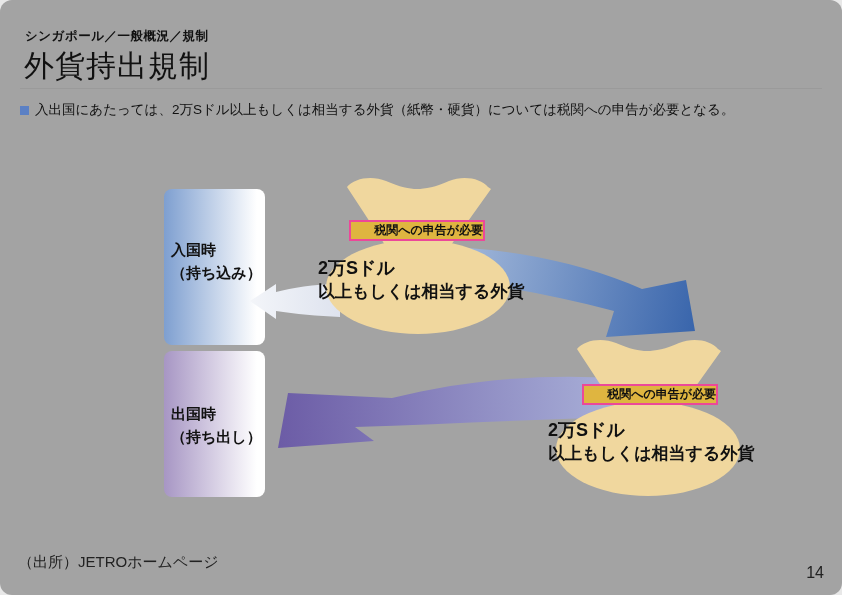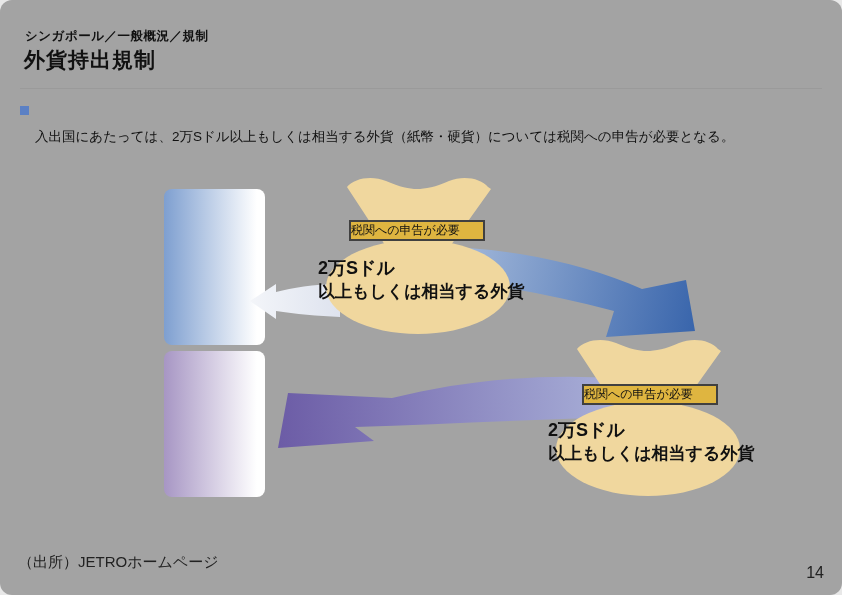--- a/index.html
+++ b/index.html
@@ -1,28 +1,28 @@
 <!DOCTYPE html>
 <html><head>
 <meta charset="utf-8">
 <style>
   html,body{margin:0;padding:0;background:#e8e8e8;}
   body{font-family:"Liberation Sans","DejaVu Sans",sans-serif;}
   #slide{position:relative;width:842px;height:595px;background:#a3a3a3;overflow:hidden;margin:0 auto;border-radius:12px;}
   .abs{position:absolute;}
   .breadcrumb{left:25px;top:28px;font-size:12.5px;font-weight:bold;color:#111;letter-spacing:.5px;}
-  .title{left:24px;top:46px;font-size:21px;font-weight:bold;color:#111;letter-spacing:1px;}
+  .title{left:24px;top:46px;font-size:30px;font-weight:normal;color:#111;letter-spacing:1px;}
   .hrule{left:20px;top:88px;width:802px;height:1px;background:#9a9a9a;}
   .bullet-sq{left:20px;top:106px;width:9px;height:9px;background:#5B80C4;}
-  .bullet-text{left:35px;top:100px;width:740px;font-size:13.5px;line-height:20px;color:#111;margin-top:27px;}
+  .bullet-text{left:35px;top:100px;width:740px;font-size:13.5px;line-height:20px;color:#111;}
   .box-label{font-size:15px;font-weight:bold;color:#111;line-height:23px;white-space:nowrap;}
   .entry-label{left:171px;top:238px;}
   .exit-label{left:171px;top:402px;}
-  .badge{width:132px;height:17px;background:#DFB540;border:2px solid #404040;
-         font-size:12px;font-weight:normal;color:#111;text-align:left;line-height:17px;white-space:nowrap;}
+  .badge{width:132px;height:17px;background:#DFB540;border:2px solid #ec4899;
+         font-size:12px;font-weight:bold;color:#111;text-align:right;line-height:17px;white-space:nowrap;}
   .badge1{left:349px;top:220px;}
   .badge2{left:582px;top:384px;}
   .bag-text{width:200px;text-align:left;color:#111;white-space:nowrap;}
   .amount{font-size:18px;font-weight:bold;}
   .caption{font-size:17px;font-weight:bold;}
   .amount1{left:318px;top:256px;}
   .caption1{left:318px;top:280px;}
   .amount2{left:548px;top:418px;}
   .caption2{left:548px;top:442px;}
   .source{left:18px;top:553px;font-size:15px;color:#222;}
@@ -77,20 +77,28 @@
     <path d="M 430 246 C 515 248, 585 264, 642 289 L 686 280 L 695 331 L 606 337 L 614 311 C 552 295, 490 282, 430 280 Z" fill="url(#gradBlue)"></path>
 
     <path d="M 666 383 C 575 371, 480 376, 392 398 L 288 393 L 278 448 L 374 441 L 355 427 C 460 424, 570 417, 666 417 Z" fill="url(#gradPurple)"></path>
 
     <g fill="#F0D79E">
       <use href="#bagShape" x="326" y="177"></use>
       <use href="#bagShape" x="556" y="339"></use>
     </g>
   </svg>
 
+  <div class="abs box-label entry-label">
+    <div>入国時</div>
+    <div>（持ち込み）</div>
+  </div>
+  <div class="abs box-label exit-label">
+    <div>出国時</div>
+    <div>（持ち出し）</div>
+  </div>
 
   <div class="abs badge badge1">税関への申告が必要</div>
   <div class="abs bag-text amount amount1">2万Sドル</div>
   <div class="abs bag-text caption caption1">以上もしくは相当する外貨</div>
 
   <div class="abs badge badge2">税関への申告が必要</div>
   <div class="abs bag-text amount amount2">2万Sドル</div>
   <div class="abs bag-text caption caption2">以上もしくは相当する外貨</div>
 
   <div class="abs source">（出所）JETROホームページ</div>

